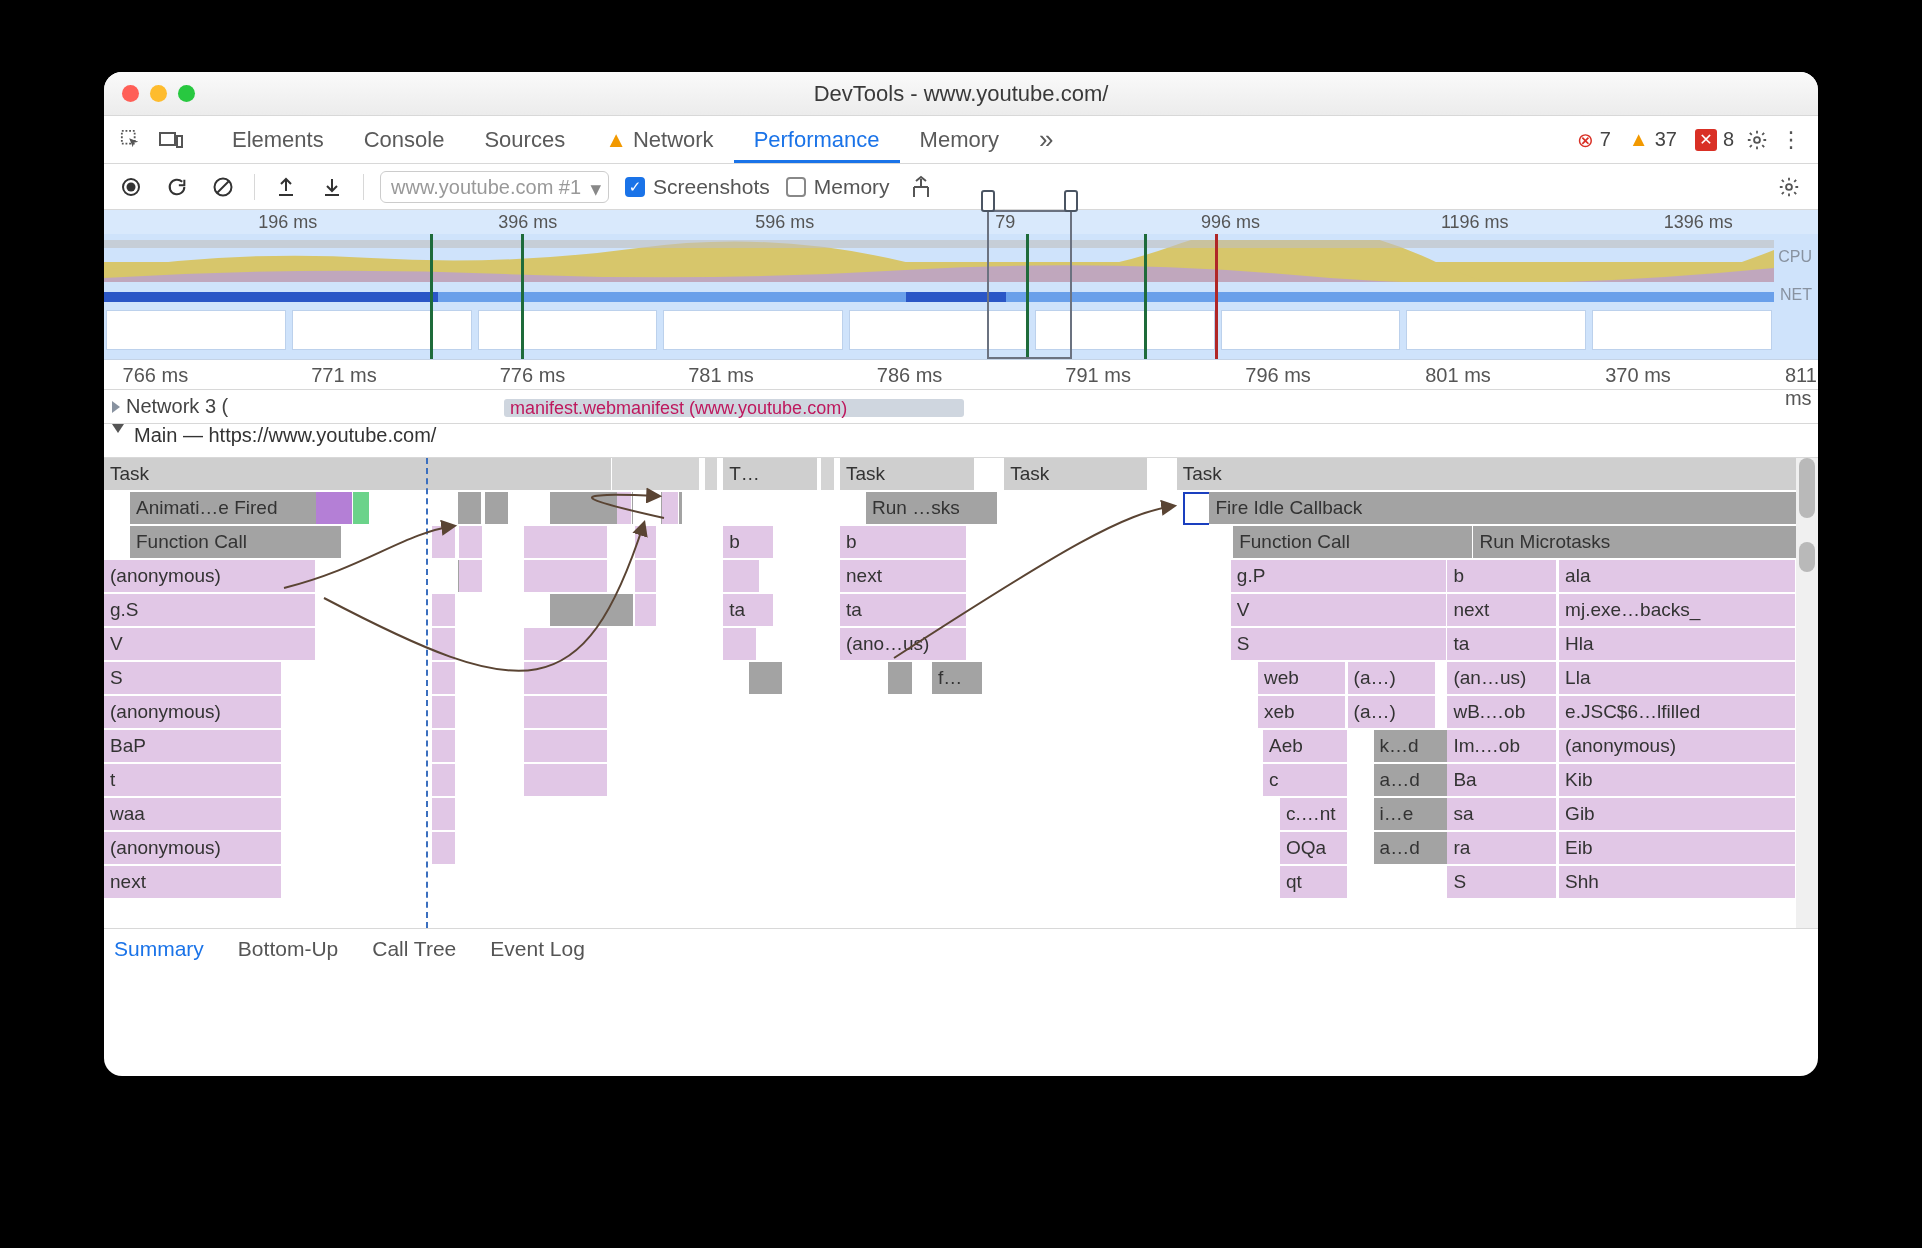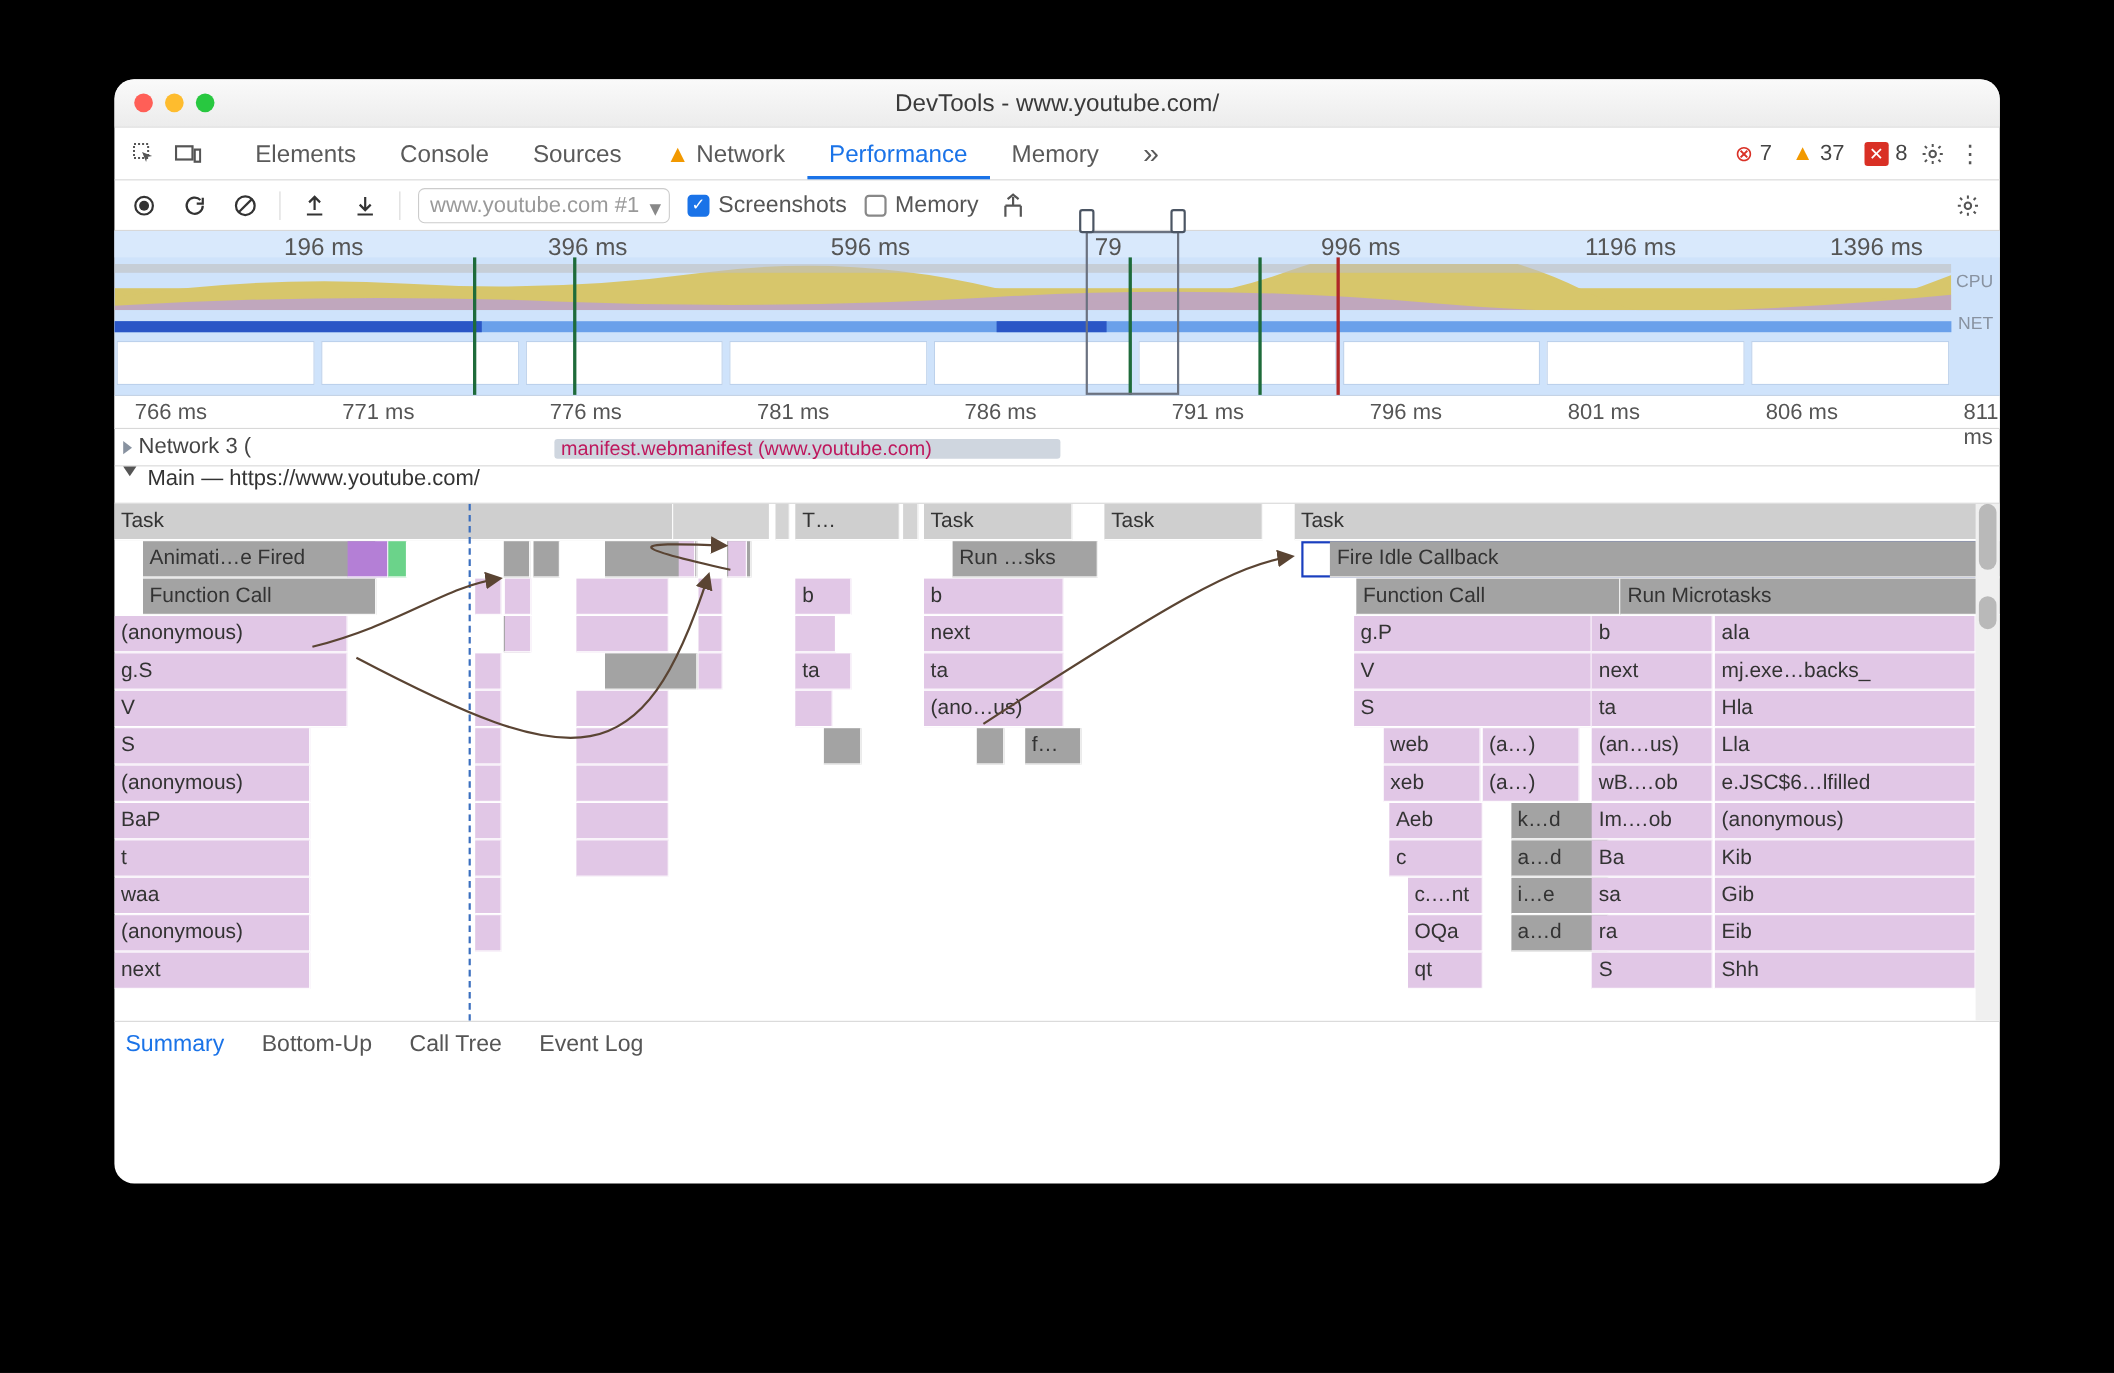--- a/index.html
+++ b/index.html
@@ -32,21 +32,21 @@
   .toolbar .ico{width:30px;height:30px;display:flex;align-items:center;justify-content:center;border-radius:6px;}
   .toolbar .sep{width:1px;height:26px;background:#d8d8d8;}
   .toolbar select{border:1px solid #ccc;border-radius:6px;padding:4px 26px 4px 10px;font-size:20px;color:#999;background:#fff;appearance:none;}
   .cbwrap{display:flex;align-items:center;gap:8px;}
   .cb{width:20px;height:20px;border:2px solid #1a73e8;border-radius:4px;display:inline-flex;align-items:center;justify-content:center;}
   .cb.on{background:#1a73e8;}
   .cb.on::after{content:"✓";color:#fff;font-size:15px;line-height:1;}
   .cb.off{border-color:#888;}
   
   .overview{height:150px;background:#cfe3fb;position:relative;border-bottom:1px solid #c5d3e5;}
-  .ov-ruler{height:24px;background:#d9e9fc;position:relative;font-size:22px;color:#555;}
+  .ov-ruler{height:24px;background:#d9e9fc;position:relative;font-size:18px;color:#555;}
   .ov-ruler span{position:absolute;top:2px;}
   .ov-body{position:absolute;top:24px;left:0;right:0;bottom:0;}
   .ov-lbl{position:absolute;right:6px;font-size:16px;color:#8892a0;}
   .cpu-area{position:absolute;left:0;right:44px;top:6px;height:42px;overflow:hidden;}
   .netbar{position:absolute;left:0;right:44px;top:58px;height:10px;background:#6aa0ea;}
   .netbar .dk{position:absolute;top:0;bottom:0;background:#2a56c6;}
   .filmstrip{position:absolute;left:0;right:44px;top:74px;height:44px;display:flex;gap:6px;padding:2px 2px;}
   .fs{flex:1;background:#fff;border:1px solid #bcd1ec;}
   .ov-mark{position:absolute;top:0;bottom:0;width:3px;background:#1e6b3a;}
   .ov-mark.red{background:#b02727;}
@@ -257,21 +257,21 @@
 
   <div class="ruler2" id="ruler2">
       <span style="left: 3%;">766 ms</span>
       <span style="left: 14%;">771 ms</span>
       <span style="left: 25%;">776 ms</span>
       <span style="left: 36%;">781 ms</span>
       <span style="left: 47%;">786 ms</span>
       <span style="left: 58%;">791 ms</span>
       <span style="left: 68.5%;">796 ms</span>
       <span style="left: 79%;">801 ms</span>
-      <span style="left: 89.5%;">806 ms</span>
+      <span style="left: 89.5%;">370 ms</span>
       <span style="left: 99%;">811 ms</span>
     </div>
 
   <div class="netrow">
     <div class="lbl">
       <span class="tri"></span>
       <span>Network  3 (</span>
     </div>
     <div class="bar" style="width:460px">manifest.webmanifest (www.youtube.com)</div>
   </div>

